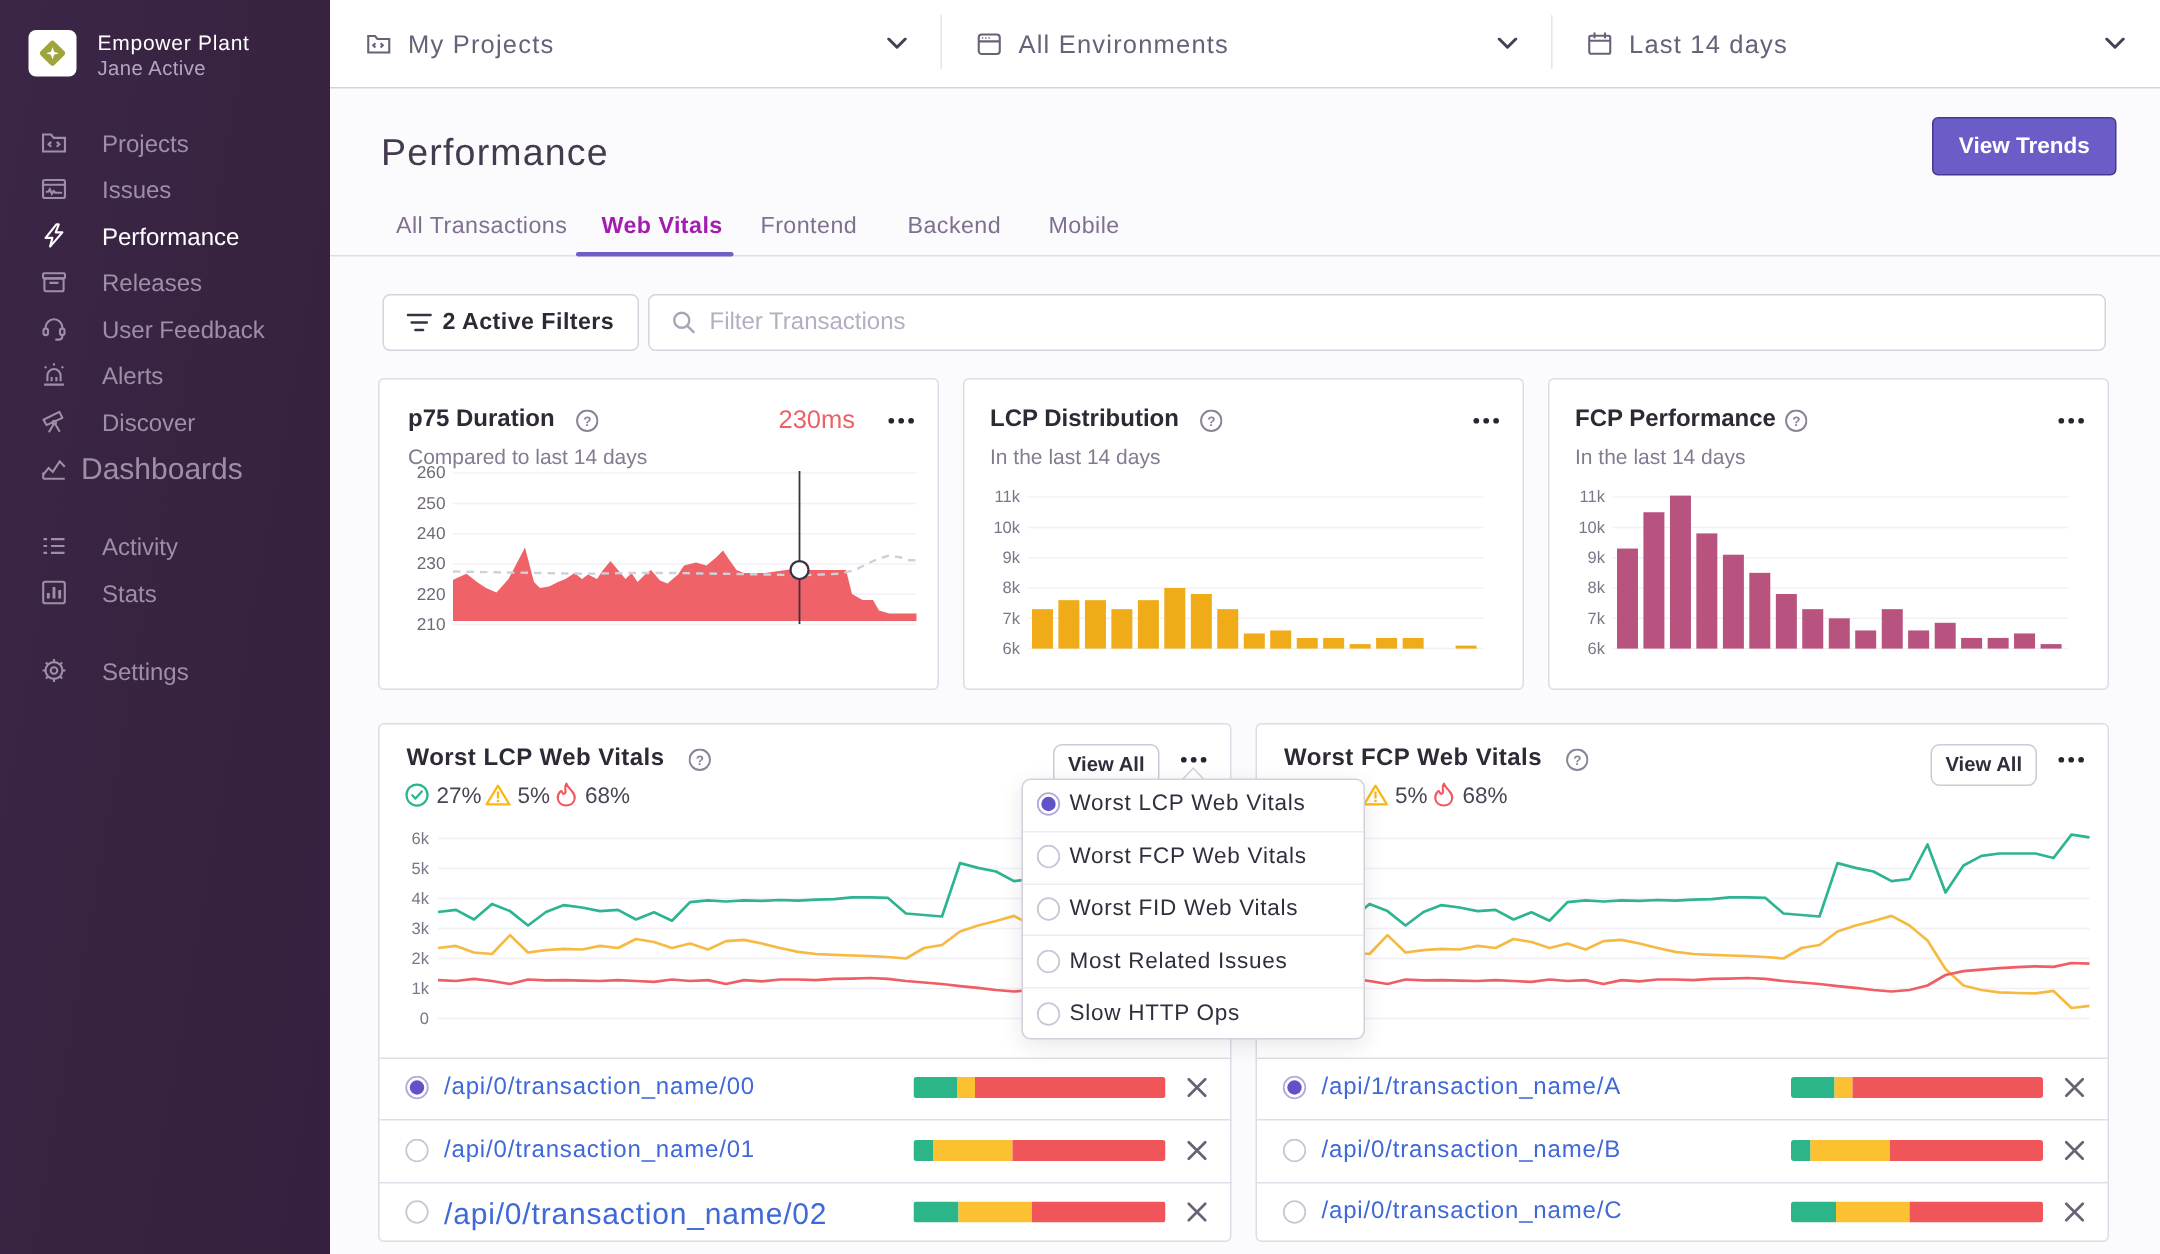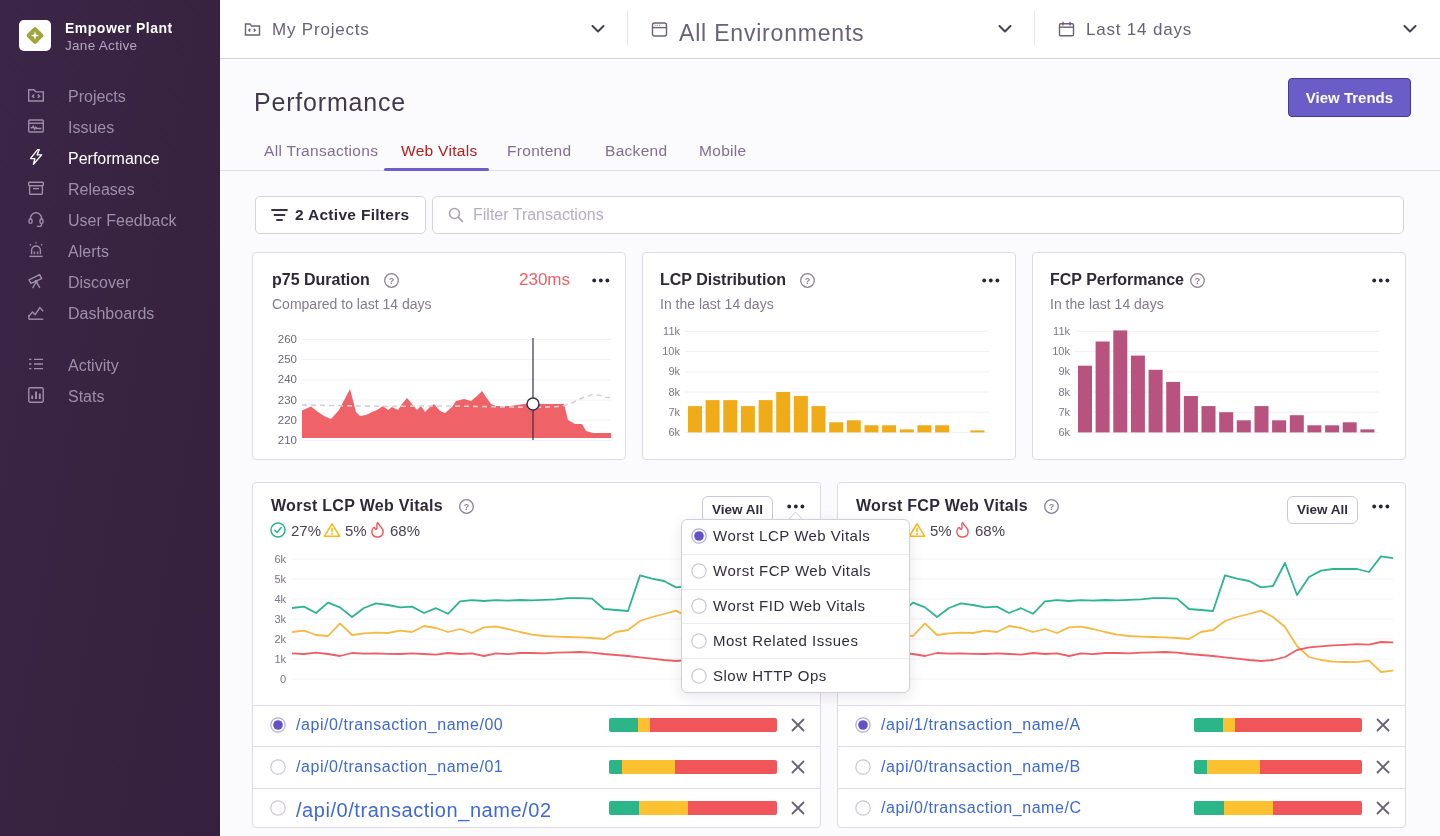--- a/index.html
+++ b/index.html
@@ -3,21 +3,21 @@
 *{margin:0;padding:0;box-sizing:border-box}
 html,body{width:1440px;height:836px;overflow:hidden;font-family:"Liberation Sans",sans-serif;background:#fbfafc;position:relative}
 .abs{position:absolute}
 </style></head><body>
 <div class="abs" style="left:0;top:0;width:220px;height:836px;background:linear-gradient(100deg,#3b2648 0%,#37223f 60%,#35213f 100%)">
 <div class="abs" style="left:19px;top:20px;width:32px;height:31px;background:#fff;border-radius:5px"></div>
 <svg class="abs" style="left:23px;top:24px" width="24" height="23" viewBox="0 0 24 24">
       <rect x="5.2" y="5.2" width="13.6" height="13.6" rx="2.2" transform="rotate(45 12 12)" fill="#a0a43c"></rect>
       <path d="M12 7.6 L13.1 10.9 L16.4 12 L13.1 13.1 L12 16.4 L10.9 13.1 L7.6 12 L10.9 10.9 Z" fill="#fff"></path>
     </svg>
-<div class="abs" style="left:65px;top:20px;font-size:14px;letter-spacing:0.5px;font-weight:bold;color:#fff">Empower Plant</div>
+<div class="abs" style="left:65px;top:20px;font-size:14px;letter-spacing:0.5px;font-weight:normal;color:#fff">Empower Plant</div>
 <div class="abs" style="left:65px;top:38px;font-size:13.5px;letter-spacing:0.3px;color:#b4a6c1">Jane Active</div>
 <div style="position:absolute;left:0;top:81px;width:220px;height:31px">
 <div style="position:absolute;left:27px;top:5px"><svg width="18" height="18" viewBox="0 0 18 18" fill="none" stroke-width="1.4">
           <path d="M1.7 15 V3.7 H7 L8.8 5.9 H16.3 V15 Z" stroke="#9d8fa9"></path>
           <path d="M7.2 8.6 5.4 10.2 7.2 11.8 M10.8 8.6 12.6 10.2 10.8 11.8" stroke="#9d8fa9"></path>
         </svg></div>
 <div style="position:absolute;left:68px;top:5px;font-size:16px;line-height:21px;color:#9d8fa9">Projects</div>
     </div>
 <div style="position:absolute;left:0;top:112px;width:220px;height:31px">
 <div style="position:absolute;left:27px;top:5px"><svg width="18" height="18" viewBox="0 0 18 18" fill="none" stroke-width="1.4">
@@ -66,48 +66,56 @@
           <circle cx="9.2" cy="9.6" r="1.1" stroke="#9d8fa9"></circle>
         </svg></div>
 <div style="position:absolute;left:68px;top:5px;font-size:16px;line-height:21px;color:#9d8fa9">Discover</div>
     </div>
 <div style="position:absolute;left:0;top:298px;width:220px;height:31px">
 <div style="position:absolute;left:27px;top:5px"><svg width="18" height="18" viewBox="0 0 18 18" fill="none" stroke-width="1.4">
           <path d="M1.8 16.2 H16.2" stroke="#9d8fa9"></path>
           <path d="M1.8 16.2 V12" stroke="#9d8fa9"></path>
           <path d="M1.8 13.4 5.4 9 8.2 11.6 12.8 4.6 16.2 8.2" stroke="#9d8fa9"></path>
         </svg></div>
-<div style="position:absolute;left:68px;top:5px;font-size:16px;line-height:21px;color:#9d8fa9">Dashboards</div>
+<div style="position:absolute;left:54px;top:5px;font-size:20px;line-height:21px;color:#9d8fa9">Dashboards</div>
     </div>
 <div style="position:absolute;left:0;top:350px;width:220px;height:31px">
 <div style="position:absolute;left:27px;top:5px"><svg width="18" height="18" viewBox="0 0 18 18" fill="none" stroke-width="1.4">
           <path d="M2 4.4 h2.4 M7 4.4 h9 M2 9 h2.4 M7 9 h9 M2 13.6 h2.4 M7 13.6 h9" stroke="#9d8fa9"></path>
         </svg></div>
 <div style="position:absolute;left:68px;top:5px;font-size:16px;line-height:21px;color:#9d8fa9">Activity</div>
     </div>
 <div style="position:absolute;left:0;top:381px;width:220px;height:31px">
 <div style="position:absolute;left:27px;top:5px"><svg width="18" height="18" viewBox="0 0 18 18" fill="none" stroke-width="1.4">
           <rect x="1.8" y="1.8" width="14.4" height="14.4" rx="1.4" stroke="#9d8fa9"></rect>
           <path d="M5.2 13 V9.4 M9 13 V5.4 M12.8 13 V7.4" stroke="#9d8fa9" stroke-width="1.9"></path>
         </svg></div>
 <div style="position:absolute;left:68px;top:5px;font-size:16px;line-height:21px;color:#9d8fa9">Stats</div>
+    </div>
+<div style="position:absolute;left:0;top:433px;width:220px;height:31px">
+<div style="position:absolute;left:27px;top:5px"><svg width="18" height="18" viewBox="0 0 18 18" fill="none" stroke-width="1.4">
+          <circle cx="9" cy="9" r="2.2" stroke="#9d8fa9"></circle>
+          <circle cx="9" cy="9" r="5.6" stroke="#9d8fa9"></circle>
+          <path d="M9 1.4 V3.4 M9 14.6 V16.6 M1.4 9 H3.4 M14.6 9 H16.6 M3.6 3.6 5 5 M13 13 14.4 14.4 M14.4 3.6 13 5 M5 13 3.6 14.4" stroke="#9d8fa9"></path>
+        </svg></div>
+<div style="position:absolute;left:68px;top:5px;font-size:16px;line-height:21px;color:#9d8fa9">Settings</div>
     </div>
 </div>
 <div class="abs" style="left:220px;top:0;width:1220px;height:59px;background:#fff;border-bottom:1.5px solid #d8d0df"></div>
 <svg style="position:absolute;left:244px;top:21px" width="17" height="17" viewBox="0 0 17 17" fill="none" stroke-width="1.4">
     <path d="M1.5 14 V3 H6 L7.6 5 H15.5 V14 Z" stroke="#6b6176"></path>
     <path d="M6.3 7.8 4.8 9.2 6.3 10.6 M9.7 7.8 11.2 9.2 9.7 10.6" stroke="#6b6176"></path>
   </svg>
 <div class="abs" style="left:272px;top:20px;font-size:17px;letter-spacing:0.8px;color:#69607a">My Projects</div>
 <svg style="position:absolute;left:651px;top:21px" width="17" height="17" viewBox="0 0 17 17" fill="none" stroke-width="1.4">
     <rect x="1.5" y="2" width="14" height="13" rx="2" stroke="#6b6176"></rect>
     <path d="M1.5 6.6 H15.5" stroke="#6b6176"></path>
     <path d="M3.6 4.3 h0.9 M5.8 4.3 h0.9 M8 4.3 h0.9" stroke="#6b6176" stroke-width="1.1"></path>
   </svg>
-<div class="abs" style="left:679px;top:20px;font-size:23px;letter-spacing:0.8px;color:#69607a">All Environments</div>
+<div class="abs" style="left:679px;top:20px;font-size:17px;letter-spacing:0.8px;color:#69607a">All Environments</div>
 <svg style="position:absolute;left:1058px;top:21px" width="17" height="17" viewBox="0 0 17 17" fill="none" stroke-width="1.4">
     <rect x="1.5" y="2.8" width="14" height="12" rx="1.2" stroke="#6b6176"></rect>
     <path d="M1.5 6.2 H15.5" stroke="#6b6176"></path>
     <path d="M5 1.2 V4 M12 1.2 V4" stroke="#6b6176" stroke-linecap="round"></path>
   </svg>
 <div class="abs" style="left:1086px;top:20px;font-size:17px;letter-spacing:0.8px;color:#69607a">Last 14 days</div>
 <svg style="position:absolute;left:591px;top:25px" width="14" height="8" viewBox="0 0 14 8" fill="none">
     <path d="M1.5 1 L7 6.5 L12.5 1" stroke="#473f52" stroke-width="2" stroke-linecap="round" stroke-linejoin="round"></path>
   </svg>
 <svg style="position:absolute;left:998px;top:25px" width="14" height="8" viewBox="0 0 14 8" fill="none">
@@ -115,21 +123,21 @@
   </svg>
 <svg style="position:absolute;left:1403px;top:25px" width="14" height="8" viewBox="0 0 14 8" fill="none">
     <path d="M1.5 1 L7 6.5 L12.5 1" stroke="#473f52" stroke-width="2" stroke-linecap="round" stroke-linejoin="round"></path>
   </svg>
 <div class="abs" style="left:627px;top:10px;width:1px;height:36px;background:#e8e4ec"></div>
 <div class="abs" style="left:1034px;top:10px;width:1px;height:36px;background:#e8e4ec"></div>
 <div class="abs" style="left:254px;top:88px;font-size:25px;letter-spacing:0.8px;color:#433a4d">Performance</div>
 <div class="abs" style="left:1288px;top:78px;width:123px;height:39px;background:#6a5dc7;border:1px solid #453a8f;border-radius:4px;text-align:center;line-height:37px;font-size:15px;font-weight:bold;color:#fff">View Trends</div>
 <div class="abs" style="left:220px;top:169.5px;width:1220px;height:1px;background:#e3dde9"></div>
 <div class="abs" style="left:264px;top:142px;font-size:15.5px;letter-spacing:0.3px;font-weight:normal;color:#80708f">All Transactions</div>
-<div class="abs" style="left:401px;top:142px;font-size:15.5px;letter-spacing:0.3px;font-weight:normal;color:#b91c1c">Web Vitals</div>
+<div class="abs" style="left:401px;top:142px;font-size:15.5px;letter-spacing:0.3px;font-weight:bold;color:#a21caf">Web Vitals</div>
 <div class="abs" style="left:507px;top:142px;font-size:15.5px;letter-spacing:0.3px;font-weight:normal;color:#80708f">Frontend</div>
 <div class="abs" style="left:605px;top:142px;font-size:15.5px;letter-spacing:0.3px;font-weight:normal;color:#80708f">Backend</div>
 <div class="abs" style="left:699px;top:142px;font-size:15.5px;letter-spacing:0.3px;font-weight:normal;color:#80708f">Mobile</div>
 <div class="abs" style="left:384px;top:167.5px;width:105px;height:3px;background:#6c5fc7;border-radius:2px"></div>
 <div class="abs" style="left:255px;top:196px;width:171px;height:38px;background:#fff;border:1px solid #d8d2de;border-radius:5px"></div>
 <svg class="abs" style="left:271px;top:208px" width="17" height="14" viewBox="0 0 17 14">
     <path d="M1 2 H16 M3.5 7 H13.5 M6 12 H11" stroke="#3a3144" stroke-width="1.8" stroke-linecap="round"></path>
   </svg>
 <div class="abs" style="left:295px;top:206px;font-size:15.5px;letter-spacing:0.3px;font-weight:bold;color:#2f2936">2 Active Filters</div>
 <div class="abs" style="left:432px;top:196px;width:972px;height:38px;background:#fff;border:1px solid #d8d2de;border-radius:5px"></div>
@@ -146,21 +154,21 @@
     <circle cx="7.5" cy="7.5" r="6.8" stroke="#8c8399" stroke-width="1.3"></circle>
     <text x="7.5" y="10.7" text-anchor="middle" font-size="9" font-weight="bold" fill="#8c8399">?</text>
   </svg>
 <div class="abs" style="left:460px;top:270px;width:110px;text-align:right;font-size:17px;color:#ee6066">230ms</div>
 <svg style="position:absolute;left:592px;top:278px" width="18" height="5">
     <circle cx="2.2" cy="2.5" r="1.9" fill="#2a2433"></circle>
     <circle cx="8.8" cy="2.5" r="1.9" fill="#2a2433"></circle>
     <circle cx="15.4" cy="2.5" r="1.9" fill="#2a2433"></circle>
   </svg>
 <div class="abs" style="left:272px;top:296px;font-size:14px;color:#857b90">Compared to last 14 days</div>
-<div class="abs" style="left:252px;top:260px;width:426px;height:208px">
+<div class="abs" style="left:252px;top:236px;width:426px;height:208px">
     <svg width="374" height="208" style="position:absolute;left:0;top:0">
       <line x1="50" y1="79.4" x2="359" y2="79.4" stroke="#f2f0f4" stroke-width="1"></line>
       <text x="45" y="82.9" text-anchor="end" font-size="11.5" fill="#6f6779">260</text>
       <line x1="50" y1="99.6" x2="359" y2="99.6" stroke="#f2f0f4" stroke-width="1"></line>
       <text x="45" y="103.1" text-anchor="end" font-size="11.5" fill="#6f6779">250</text>
       <line x1="50" y1="119.8" x2="359" y2="119.8" stroke="#f2f0f4" stroke-width="1"></line>
       <text x="45" y="123.3" text-anchor="end" font-size="11.5" fill="#6f6779">240</text>
       <line x1="50" y1="140.0" x2="359" y2="140.0" stroke="#f2f0f4" stroke-width="1"></line>
       <text x="45" y="143.5" text-anchor="end" font-size="11.5" fill="#6f6779">230</text>
       <line x1="50" y1="160.2" x2="359" y2="160.2" stroke="#f2f0f4" stroke-width="1"></line>

